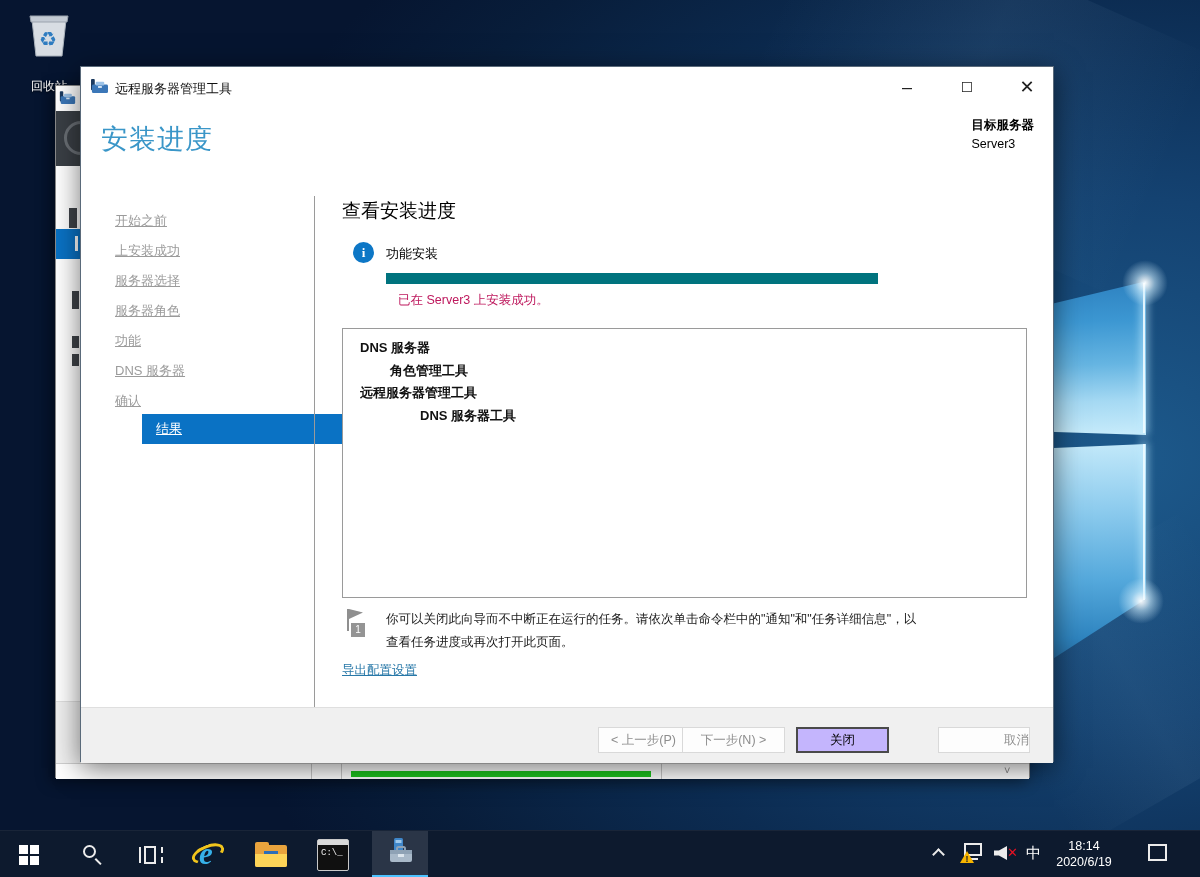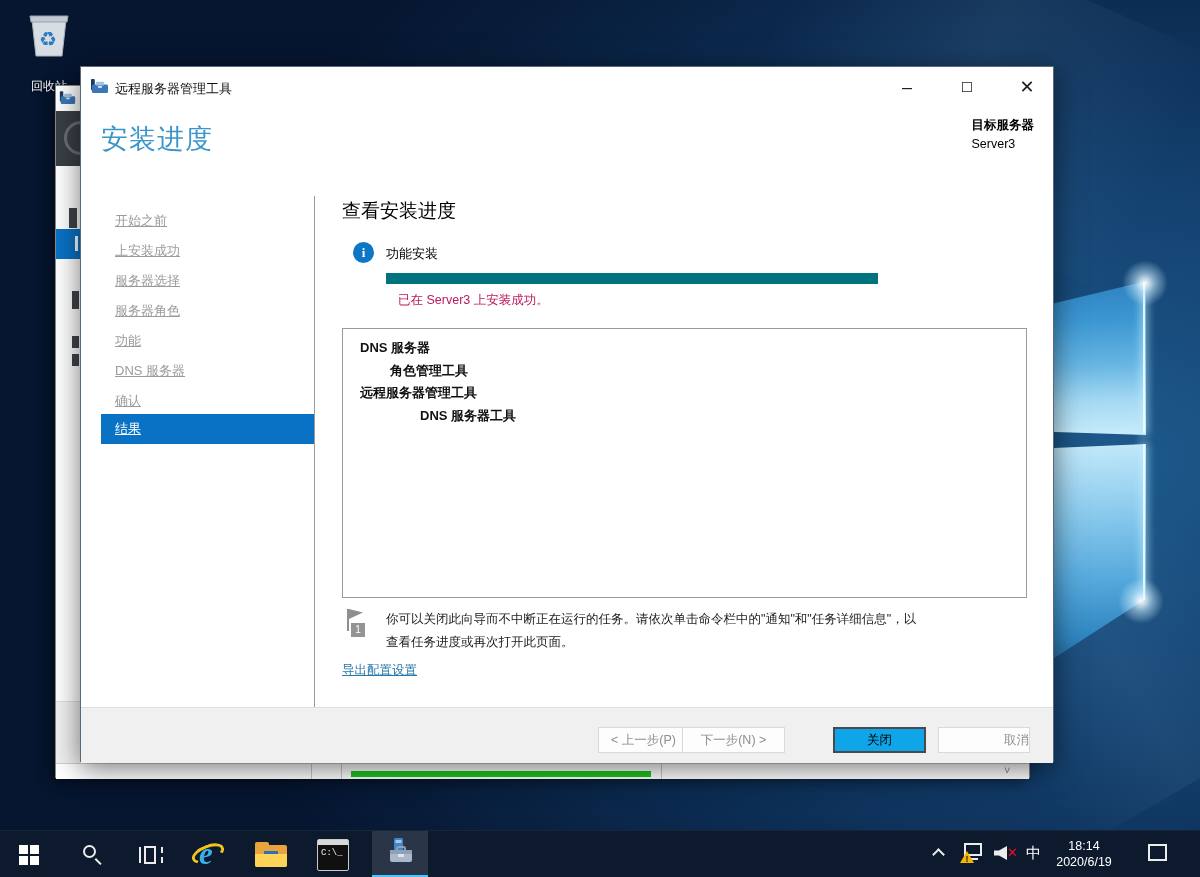--- a/index.html
+++ b/index.html
@@ -56,21 +56,21 @@
   .winbtn.max { left:866px; font-size:14px; }
   .winbtn.cls { left:926px; font-size:18px; }
 
   .big-title { position:absolute; left:20px; top:54px; font-size:27px; color:#3a96c8; letter-spacing:1px; }
   .target { position:absolute; right:19px; top:50px; text-align:left; }
   .target .t1 { font-weight:bold; font-size:12.5px; }
   .target .t2 { font-size:12.5px; margin-top:3px; }
 
   .sidebar { position:absolute; left:20px; top:139px; width:213px; }
   .nav-item { position:absolute; left:0; width:213px; height:30px; line-height:30px; padding-left:14px; font-size:13px; color:#9b9b9b; cursor:default;text-decoration:underline; }
-  .nav-item.selected { background:#0a72c4; color:#fff; cursor:pointer; }
+  .nav-item.selected { background:#0a72c4; color:#fff; cursor:pointer;margin-left:41px; }
   .vdivider { position:absolute; left:233px; top:129px; width:1px; height:512px; background:#9a9a9a; }
 
   .content { position:absolute; left:261px; top:129px; width:685px; }
   .section-title { font-weight:normal; font-size:19px; position:absolute; left:0; top:2px; }
   .info-circle { position:absolute; left:11px; top:46px; width:21px; height:21px; border-radius:50%; background:#0d77c6;
     color:#fff; font-weight:bold; font-size:13px; text-align:center; line-height:21px; font-family:"Liberation Serif",serif; }
   .feat-label { position:absolute; left:44px; top:49px; font-size:13px;text-align:right; }
   .progress-track { position:absolute; left:44px; top:77px; width:492px; height:11px; background:#e6e6e6; }
   .progress-fill { height:100%; background:#00737e; }
   .status-text { position:absolute; left:56px; top:96px; color:#be185d; }
@@ -83,21 +83,21 @@
   .flag .pole { position:absolute; left:2px; top:0; width:2px; height:22px; background:#8f8f8f; }
   .flag .pennant { position:absolute; left:4px; top:0; width:14px; height:10px; background:#8f8f8f; clip-path:polygon(0 0,100% 35%,0 100%); }
   .flag .badge { position:absolute; left:6px; top:14px; width:14px; height:14px; background:#949494; color:#fff; font-size:10px; text-align:center; line-height:14px; }
   .note { position:absolute; left:44px; top:412px; width:642px; line-height:23px; color:#1a1a1a; }
   .export-link { position:absolute; left:0; top:466px; color:#2878a8; text-decoration:underline; cursor:pointer; }
 
   .dlg-footer { position:absolute; left:0; top:640px; width:100%; height:56px; background:#f0f0f0; border-top:1px solid #dfdfdf; }
   .btn { position:absolute; top:19px; height:26px; font-size:12.5px; text-align:center; line-height:24px; background:#fdfdfd; border:1px solid #d9d9d9; color:#8d8d8d; cursor:default; }
   .btn.back { left:517px; width:91px; }
   .btn.next { left:601px; width:103px;text-align:center; }
-  .btn.close { left:752px; width:93px; background:#0ea5e9; border:2px solid #4a4a4a; color:#000; line-height:22px; cursor:pointer; }
+  .btn.close { left:715px; width:93px; background:#c4b5fd; border:2px solid #4a4a4a; color:#000; line-height:22px; cursor:pointer; }
   .btn.cancel { left:857px; width:92px;text-align:right; }
 
   
   .taskbar { position:absolute; left:0; top:830px; width:1200px; height:47px; background:#0d1a2e; border-top:1px solid rgba(255,255,255,.05); z-index:10; }
   .tb-icon { position:absolute; top:0; width:46px; height:47px; display:flex; align-items:center; justify-content:center; cursor:pointer; }
   .sm-tile { position:absolute; left:372px; top:0; width:56px; height:47px; background:rgba(255,255,255,.12);
     border-bottom:3px solid #4cc2ff; display:flex; align-items:center; justify-content:center; cursor:pointer; }
   
   .start-glyph { width:20px; height:20px; display:grid; grid-template-columns:9px 9px; grid-template-rows:9px 9px; gap:2px; }
   .start-glyph span { background:#fff; }

